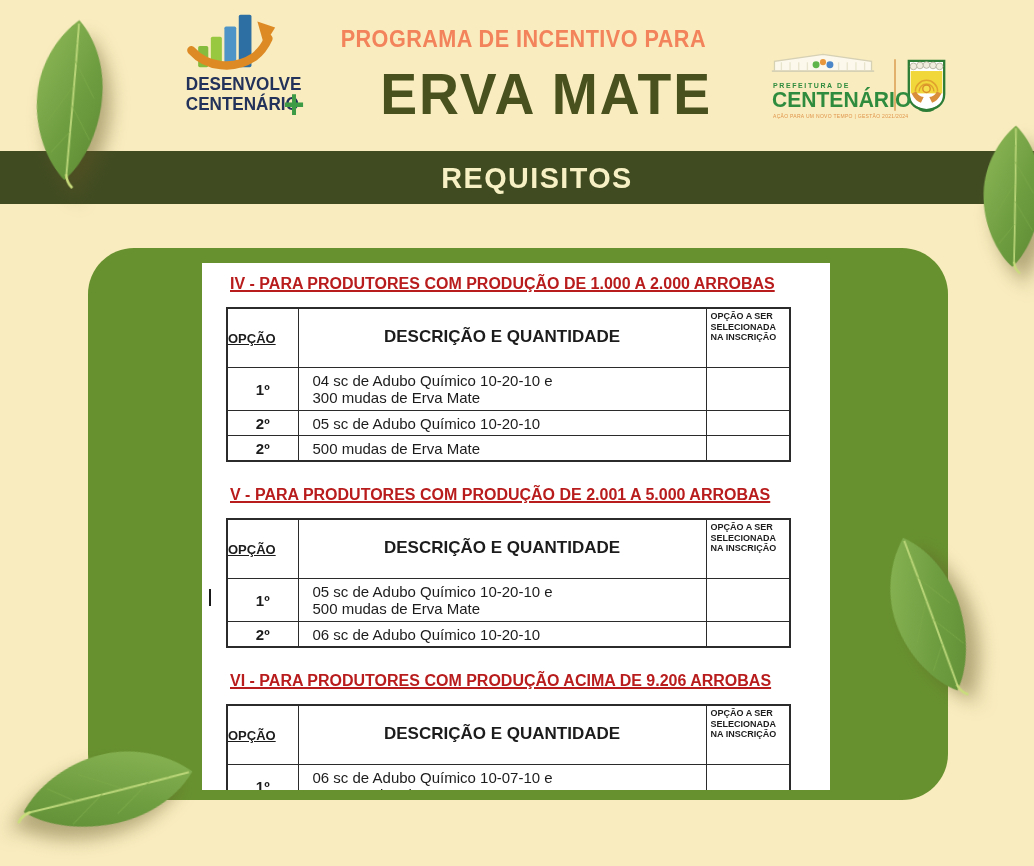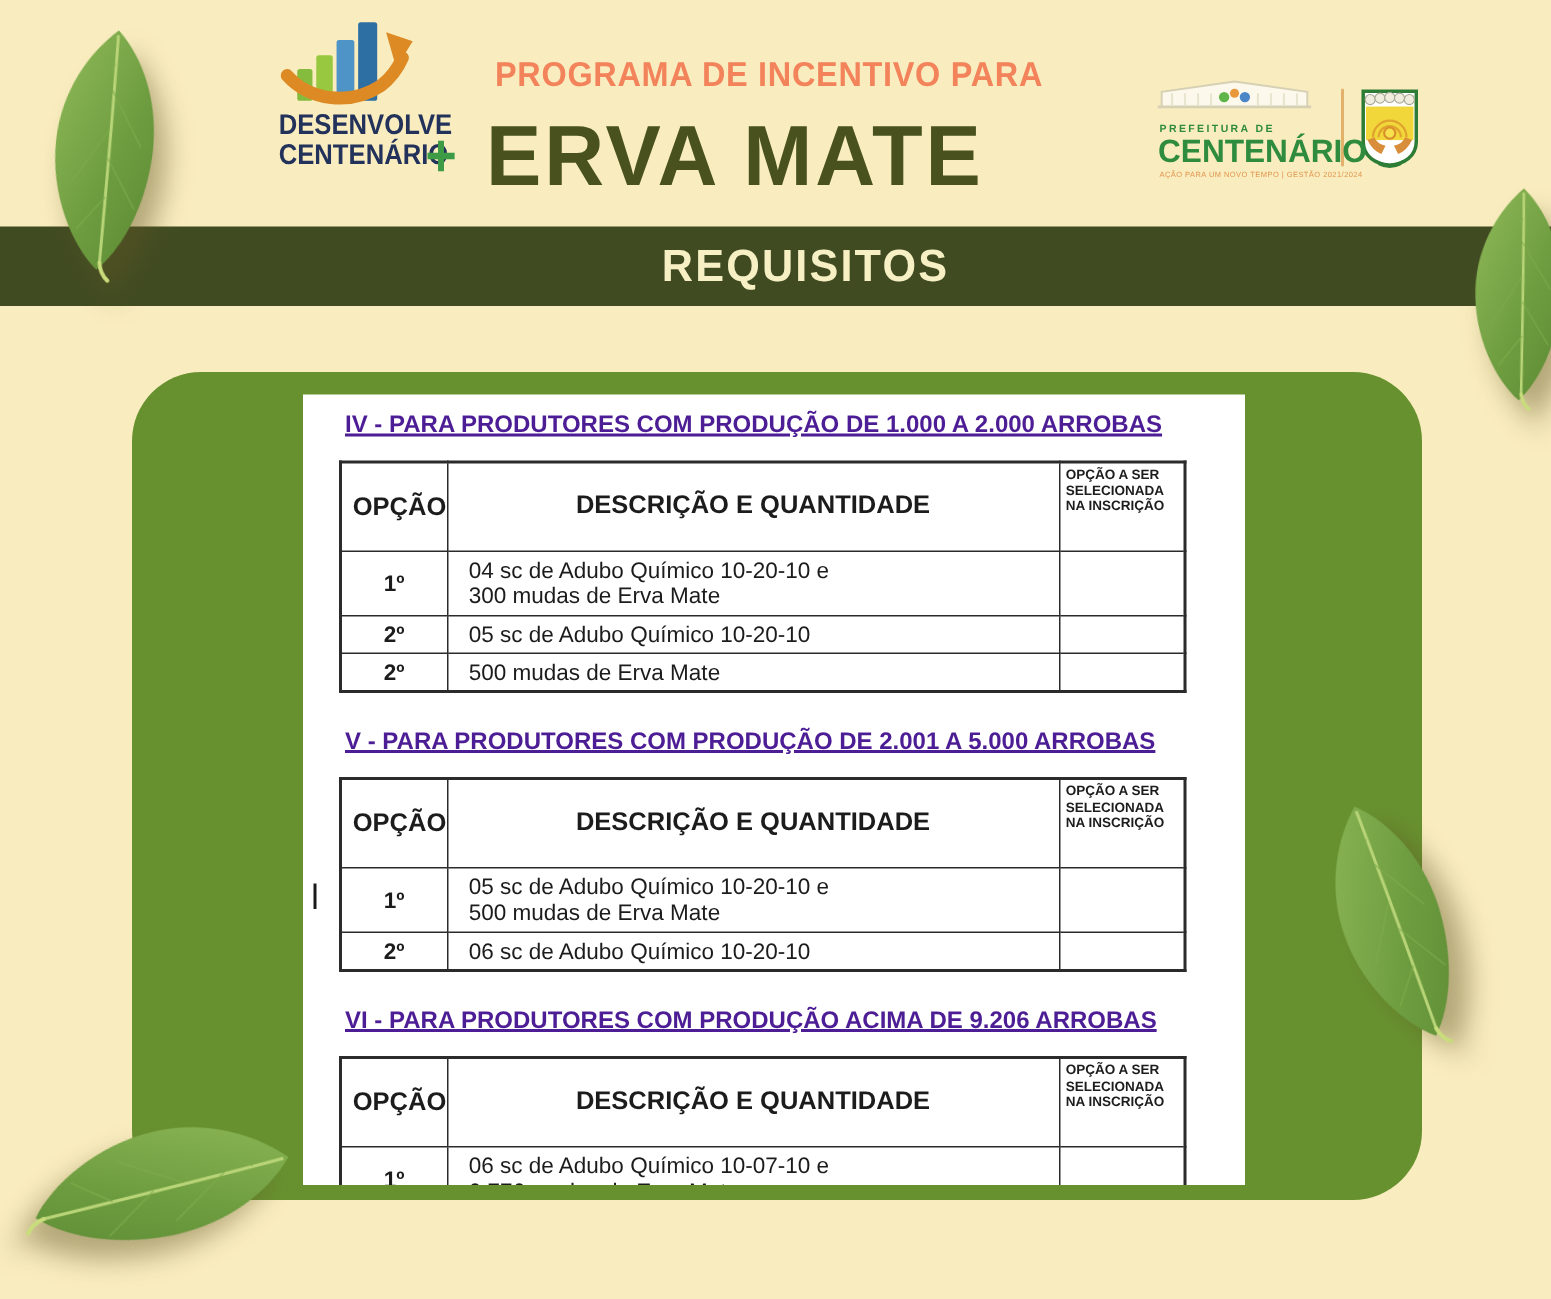--- a/index.html
+++ b/index.html
@@ -9,21 +9,21 @@
     font-family:"Liberation Sans", sans-serif;
   }
   
   .dev-logo{position:absolute;left:168px;top:8px;width:140px;}
   .dev-logo .chart-icon{display:block;margin-left:16px;}
   .dev-text{position:relative;width:116px;margin:0 auto;color:#22325A;
     font-weight:bold;font-size:19px;line-height:19.5px;letter-spacing:0;
     transform:scaleX(.9);text-align:left;}
   .dev-plus{position:absolute;right:-16px;bottom:-6px;font-size:40px;
     font-weight:bold;color:#3E9B45;line-height:30px;}
-  .title-block{position:absolute;left:318px;top:36px;width:400px;text-align:left;}
+  .title-block{position:absolute;left:318px;top:26px;width:400px;text-align:right;}
   .program-label{font-size:23px;font-weight:bold;color:#F2835B;
     letter-spacing:.5px;transform:scaleX(.94);}
   .program-title{font-size:57px;font-weight:bold;color:#49521E;
     letter-spacing:2px;margin-top:8px;transform:scaleX(.97);}
   .pref-logo{position:absolute;left:770px;top:50px;display:flex;align-items:center;gap:10px;}
   .pref-left{width:114px;}
   .pref-small{font-size:7px;font-weight:bold;color:#2F8C3F;letter-spacing:1.6px;margin:2px 0 0 3px;}
   .pref-name{font-size:21.5px;font-weight:bold;color:#2F8C3F;line-height:22px;
     transform:scaleX(.98);transform-origin:left;margin-left:2px;}
   .pref-tagline{font-size:5px;color:#E0954C;margin:2px 0 0 3px;letter-spacing:.3px;white-space:nowrap;}
@@ -32,29 +32,29 @@
   .banner{position:absolute;left:0;top:151px;width:1034px;height:53px;background:#404B21;padding-left:20px;}
   .banner-title{width:100%;text-align:center;line-height:53px;font-size:30px;
     font-weight:bold;letter-spacing:1.5px;color:#F7F0C4;transform:scaleX(.96);}
   
   .main-panel{position:absolute;left:88px;top:248px;width:860px;height:552px;
     background:#67912F;border-radius:46px;}
   .doc{position:absolute;left:202px;top:263px;width:628px;height:527px;
     background:#ffffff;color:#1c1c1c;padding-top:12px;box-sizing:border-box;overflow:hidden;}
   .doc-section + .doc-section{margin-top:24px;}
   .section-heading{margin-left:28px;font-size:16px;font-weight:bold;
-    text-decoration:underline;text-decoration-thickness:2px;color:#4c1d95;}
+    text-decoration:underline;text-decoration-thickness:2px;color:#b91c1c;}
   .req-table{border-collapse:collapse;margin:14px 0 0 24px;table-layout:fixed;width:563px;
     border:2px solid #2b2b2b;}
   .req-table th,.req-table td{border:1.5px solid #2b2b2b;padding:0;}
   .col-opt{width:71px;}
   .col-desc{width:408px;}
   .col-sel{width:84px;}
   .req-table thead th{height:36px;}
-  th.col-opt{font-size:17px;font-weight:bold;text-align:right;}
+  th.col-opt{font-size:13px;font-weight:bold;text-align:left;text-decoration:underline;}
   th.col-desc{font-size:17px;font-weight:bold;text-align:center;vertical-align:bottom;padding-bottom:20px;}
   th.col-sel{font-size:9px;font-weight:bold;line-height:10.5px;text-align:left;
     padding:2px 2px 20px 4px;vertical-align:top;}
   td.opt{font-size:15px;font-weight:bold;text-align:center;vertical-align:middle;margin-left:33px;}
   td.desc{font-size:15px;line-height:17px;padding:2px 4px 2px 14px;vertical-align:middle;}
   tr.double td{height:38px;}
   tr.single td{height:20px;}
   
   .leaf{position:absolute;filter:drop-shadow(10px 14px 9px rgba(95,85,35,.45));}
   .leaf-tl{left:24px;top:18px;width:90px;height:170px;transform:rotate(6deg);}

